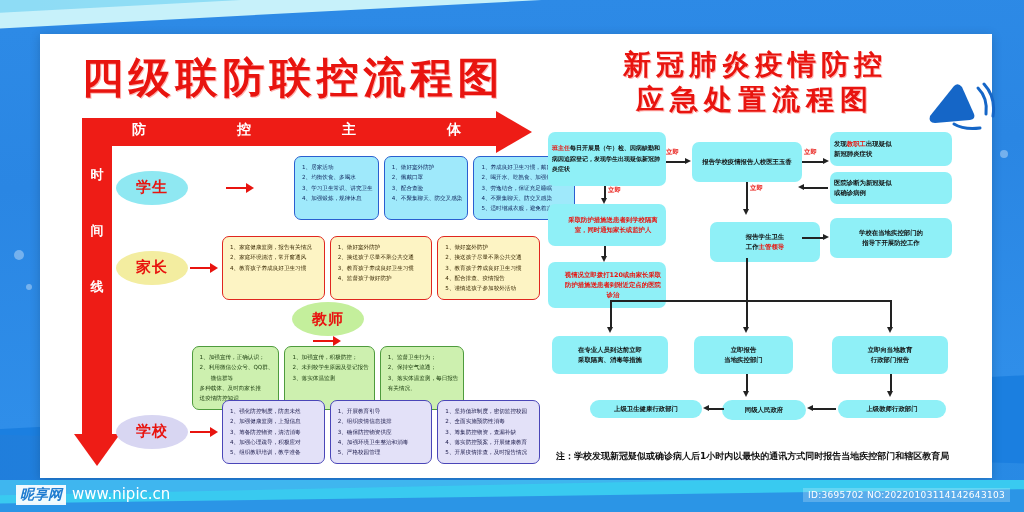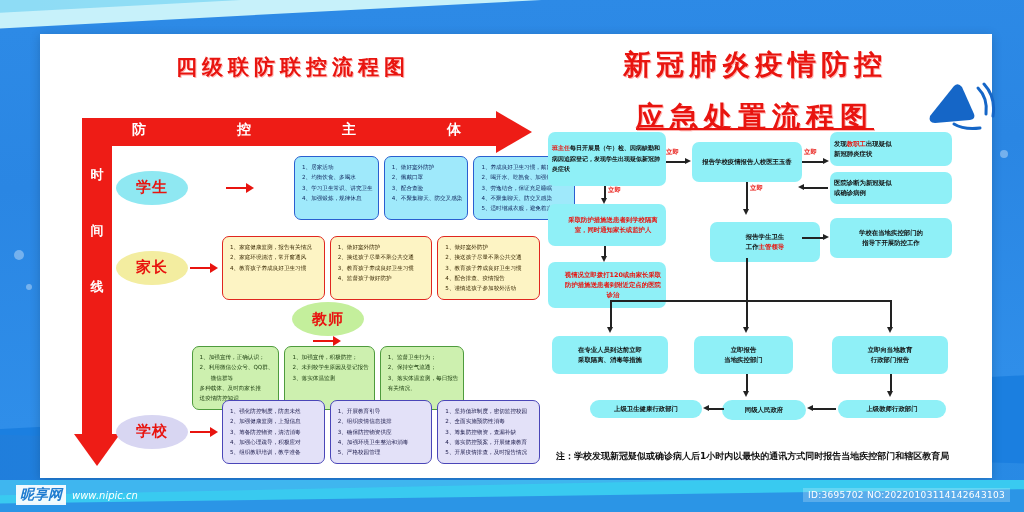--- a/index.html
+++ b/index.html
@@ -24,23 +24,23 @@
     position:absolute;left:40px;top:34px;width:952px;height:444px;
     background:#ffffff;box-shadow:0 2px 10px rgba(0,0,0,.18);
   }
 
   
   .title{
     color:#e8140f;font-weight:bold;text-align:center;
     letter-spacing:5px;line-height:1.05;
     text-shadow:1px 1px 0 #ffb4b1;
   }
-  #left-title{position:absolute;left:18px;top:22px;width:470px;font-size:21px;}
+  #left-title{position:absolute;left:18px;top:22px;width:470px;font-size:42px;}
   #right-title{position:absolute;left:500px;top:16px;width:430px;font-size:28px;}
-  #right-title .tl2{display:block;margin-top:23px;letter-spacing:6px;text-decoration:underline;}
+  #right-title .tl2{display:block;margin-top:6px;letter-spacing:6px;}
 
   
   #megaphone{position:absolute;left:884px;top:46px;width:72px;height:54px;}
 
   
   #left-panel{position:absolute;left:14px;top:80px;width:486px;height:356px;}
 
   
   #hbanner{position:absolute;left:28px;top:4px;width:450px;height:28px;}
   #hbanner .bar{position:absolute;left:0;top:0;width:422px;height:28px;background:#ee1c16;}
@@ -107,21 +107,21 @@
   .ah-d{position:absolute;width:0;height:0;border-left:3.5px solid transparent;border-right:3.5px solid transparent;border-top:6px solid #222;}
   #note{position:absolute;left:14px;top:322px;width:420px;font-size:9px;font-weight:bold;color:#111;line-height:1.55;}
 
   
   #footer{position:absolute;left:0;bottom:0;width:1024px;height:32px;overflow:hidden;background:#1f86e2;}
   #footer .w1{position:absolute;left:-5%;top:-22px;width:115%;height:52px;background:#3fb6ef;transform:rotate(-1.4deg);}
   #footer .w2{position:absolute;left:-5%;top:4px;width:115%;height:40px;background:#38d0f0;transform:rotate(-1.2deg);opacity:.75;}
   #footer .w3{position:absolute;left:-5%;top:16px;width:115%;height:30px;background:#2b95e6;transform:rotate(-0.8deg);}
   #wm{position:absolute;left:16px;top:5px;display:flex;align-items:baseline;gap:6px;}
   #wm .logo{background:rgba(255,255,255,.92);color:#1f7cd0;font-weight:bold;font-size:14px;padding:1px 4px;font-style:italic;}
-  #wm .url{color:#fff;font-style:italic;font-size:10px;}
+  #wm .url{color:#fff;font-size:15px;}
   #idtag{position:absolute;right:14px;top:8px;background:rgba(255,255,255,.22);
     color:#fff;font-size:9px;padding:2px 5px;letter-spacing:.3px;}
 </style>
 </head>
 <body>
 
 <div id="bg">
   <div class="bgband b1"></div>
   <div class="bgband b2"></div>
   <div class="bgband b3"></div>

